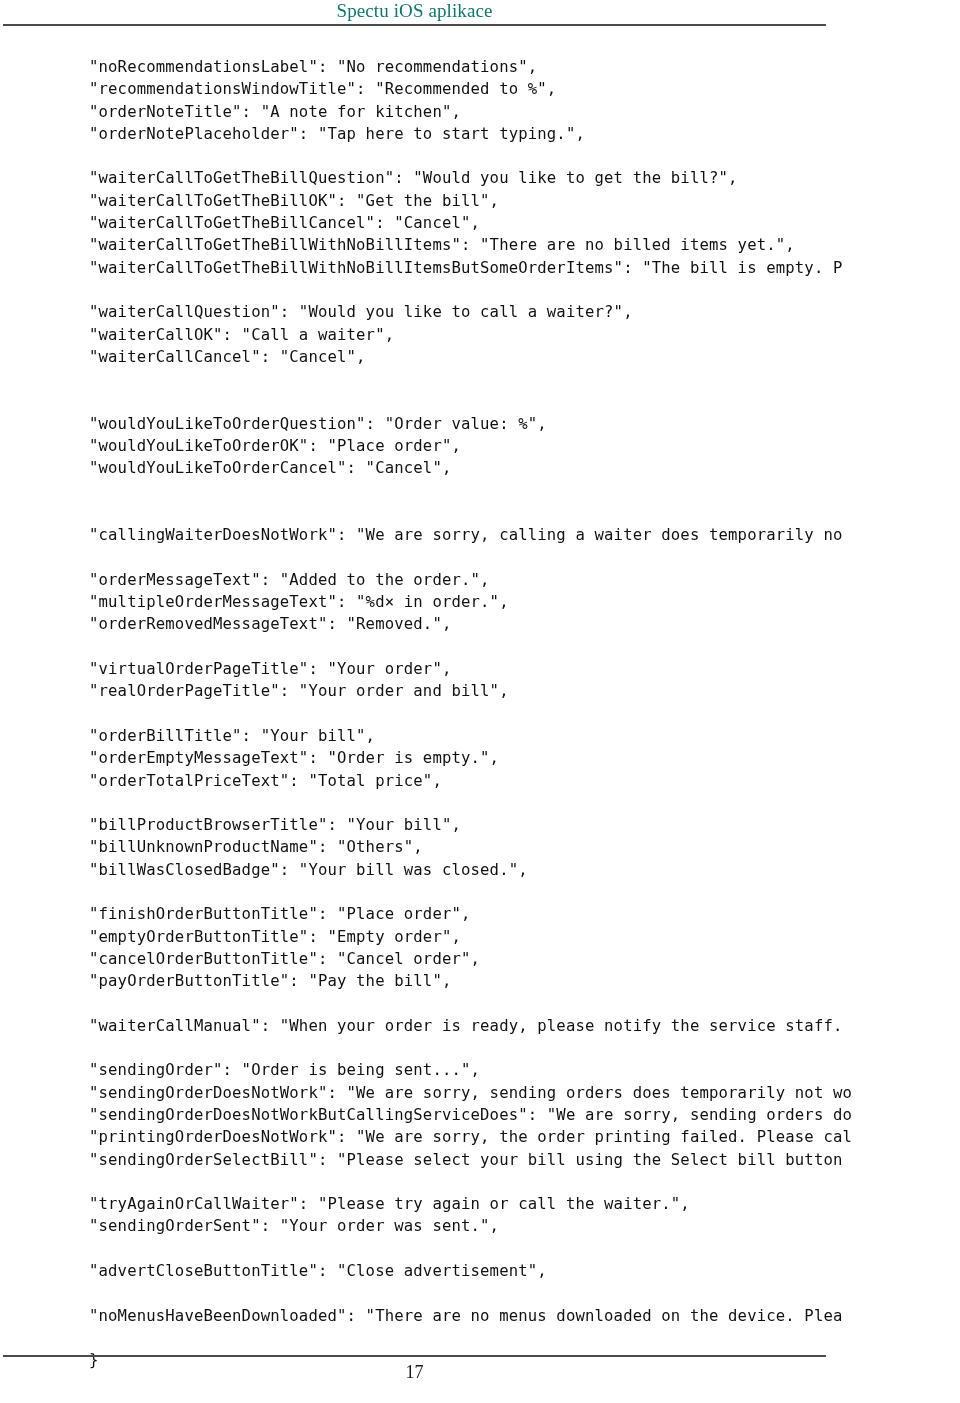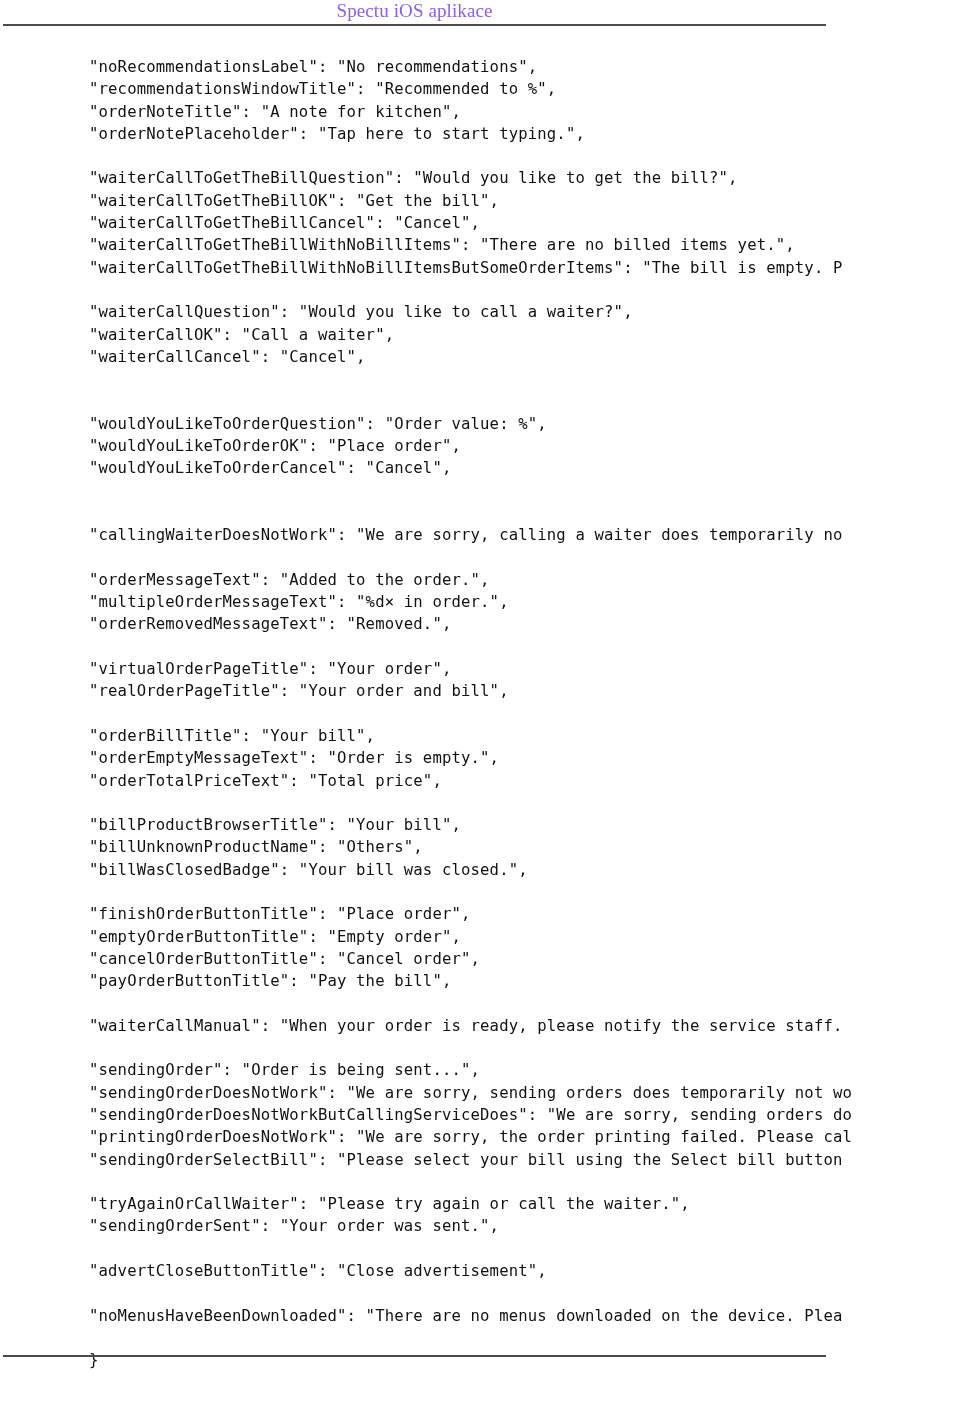--- a/index.html
+++ b/index.html
@@ -31,21 +31,21 @@
     left: 3px;
     top: 0px;
     width: 823px;
     text-align: center;
   }
   .header-title {
     font-family: "Liberation Serif", "DejaVu Serif", serif;
     font-size: 19px;
     line-height: 22px;
     font-weight: 400;
-    color: #8b5cf6;
+    color: #0f766e;
     letter-spacing: 0.1px;
     white-space: nowrap;
   }
   .header-rule {
     position: absolute;
     left: 3px;
     top: 24px;
     width: 823px;
     height: 0;
     border-top: 2px solid #4a4a4f;
@@ -102,14 +102,17 @@
 <div class="page">
 
   <div class="page-header">
     <div class="header-title">Spectu iOS aplikace</div>
   </div>
   <div class="header-rule"></div>
 
   <div class="code-block" id="code-block"><div class="code-line">"noRecommendationsLabel": "No recommendations",</div><div class="code-line">"recommendationsWindowTitle": "Recommended to %",</div><div class="code-line">"orderNoteTitle": "A note for kitchen",</div><div class="code-line">"orderNotePlaceholder": "Tap here to start typing.",</div><div class="code-line blank">&nbsp;</div><div class="code-line">"waiterCallToGetTheBillQuestion": "Would you like to get the bill?",</div><div class="code-line">"waiterCallToGetTheBillOK": "Get the bill",</div><div class="code-line">"waiterCallToGetTheBillCancel": "Cancel",</div><div class="code-line">"waiterCallToGetTheBillWithNoBillItems": "There are no billed items yet.",</div><div class="code-line">"waiterCallToGetTheBillWithNoBillItemsButSomeOrderItems": "The bill is empty. P</div><div class="code-line blank">&nbsp;</div><div class="code-line">"waiterCallQuestion": "Would you like to call a waiter?",</div><div class="code-line">"waiterCallOK": "Call a waiter",</div><div class="code-line">"waiterCallCancel": "Cancel",</div><div class="code-line blank">&nbsp;</div><div class="code-line blank">&nbsp;</div><div class="code-line">"wouldYouLikeToOrderQuestion": "Order value: %",</div><div class="code-line">"wouldYouLikeToOrderOK": "Place order",</div><div class="code-line">"wouldYouLikeToOrderCancel": "Cancel",</div><div class="code-line blank">&nbsp;</div><div class="code-line blank">&nbsp;</div><div class="code-line">"callingWaiterDoesNotWork": "We are sorry, calling a waiter does temporarily no</div><div class="code-line blank">&nbsp;</div><div class="code-line">"orderMessageText": "Added to the order.",</div><div class="code-line">"multipleOrderMessageText": "%d× in order.",</div><div class="code-line">"orderRemovedMessageText": "Removed.",</div><div class="code-line blank">&nbsp;</div><div class="code-line">"virtualOrderPageTitle": "Your order",</div><div class="code-line">"realOrderPageTitle": "Your order and bill",</div><div class="code-line blank">&nbsp;</div><div class="code-line">"orderBillTitle": "Your bill",</div><div class="code-line">"orderEmptyMessageText": "Order is empty.",</div><div class="code-line">"orderTotalPriceText": "Total price",</div><div class="code-line blank">&nbsp;</div><div class="code-line">"billProductBrowserTitle": "Your bill",</div><div class="code-line">"billUnknownProductName": "Others",</div><div class="code-line">"billWasClosedBadge": "Your bill was closed.",</div><div class="code-line blank">&nbsp;</div><div class="code-line">"finishOrderButtonTitle": "Place order",</div><div class="code-line">"emptyOrderButtonTitle": "Empty order",</div><div class="code-line">"cancelOrderButtonTitle": "Cancel order",</div><div class="code-line">"payOrderButtonTitle": "Pay the bill",</div><div class="code-line blank">&nbsp;</div><div class="code-line">"waiterCallManual": "When your order is ready, please notify the service staff.</div><div class="code-line blank">&nbsp;</div><div class="code-line">"sendingOrder": "Order is being sent...",</div><div class="code-line">"sendingOrderDoesNotWork": "We are sorry, sending orders does temporarily not wo</div><div class="code-line">"sendingOrderDoesNotWorkButCallingServiceDoes": "We are sorry, sending orders do</div><div class="code-line">"printingOrderDoesNotWork": "We are sorry, the order printing failed. Please cal</div><div class="code-line">"sendingOrderSelectBill": "Please select your bill using the Select bill button</div><div class="code-line blank">&nbsp;</div><div class="code-line">"tryAgainOrCallWaiter": "Please try again or call the waiter.",</div><div class="code-line">"sendingOrderSent": "Your order was sent.",</div><div class="code-line blank">&nbsp;</div><div class="code-line">"advertCloseButtonTitle": "Close advertisement",</div><div class="code-line blank">&nbsp;</div><div class="code-line">"noMenusHaveBeenDownloaded": "There are no menus downloaded on the device. Plea</div><div class="code-line blank">&nbsp;</div><div class="code-line">}</div></div>
 
   <div class="footer-rule"></div>
+  <div class="page-footer">
+    <div class="page-number">17</div>
+  </div>
 
 </div>
 
 </body></html>

